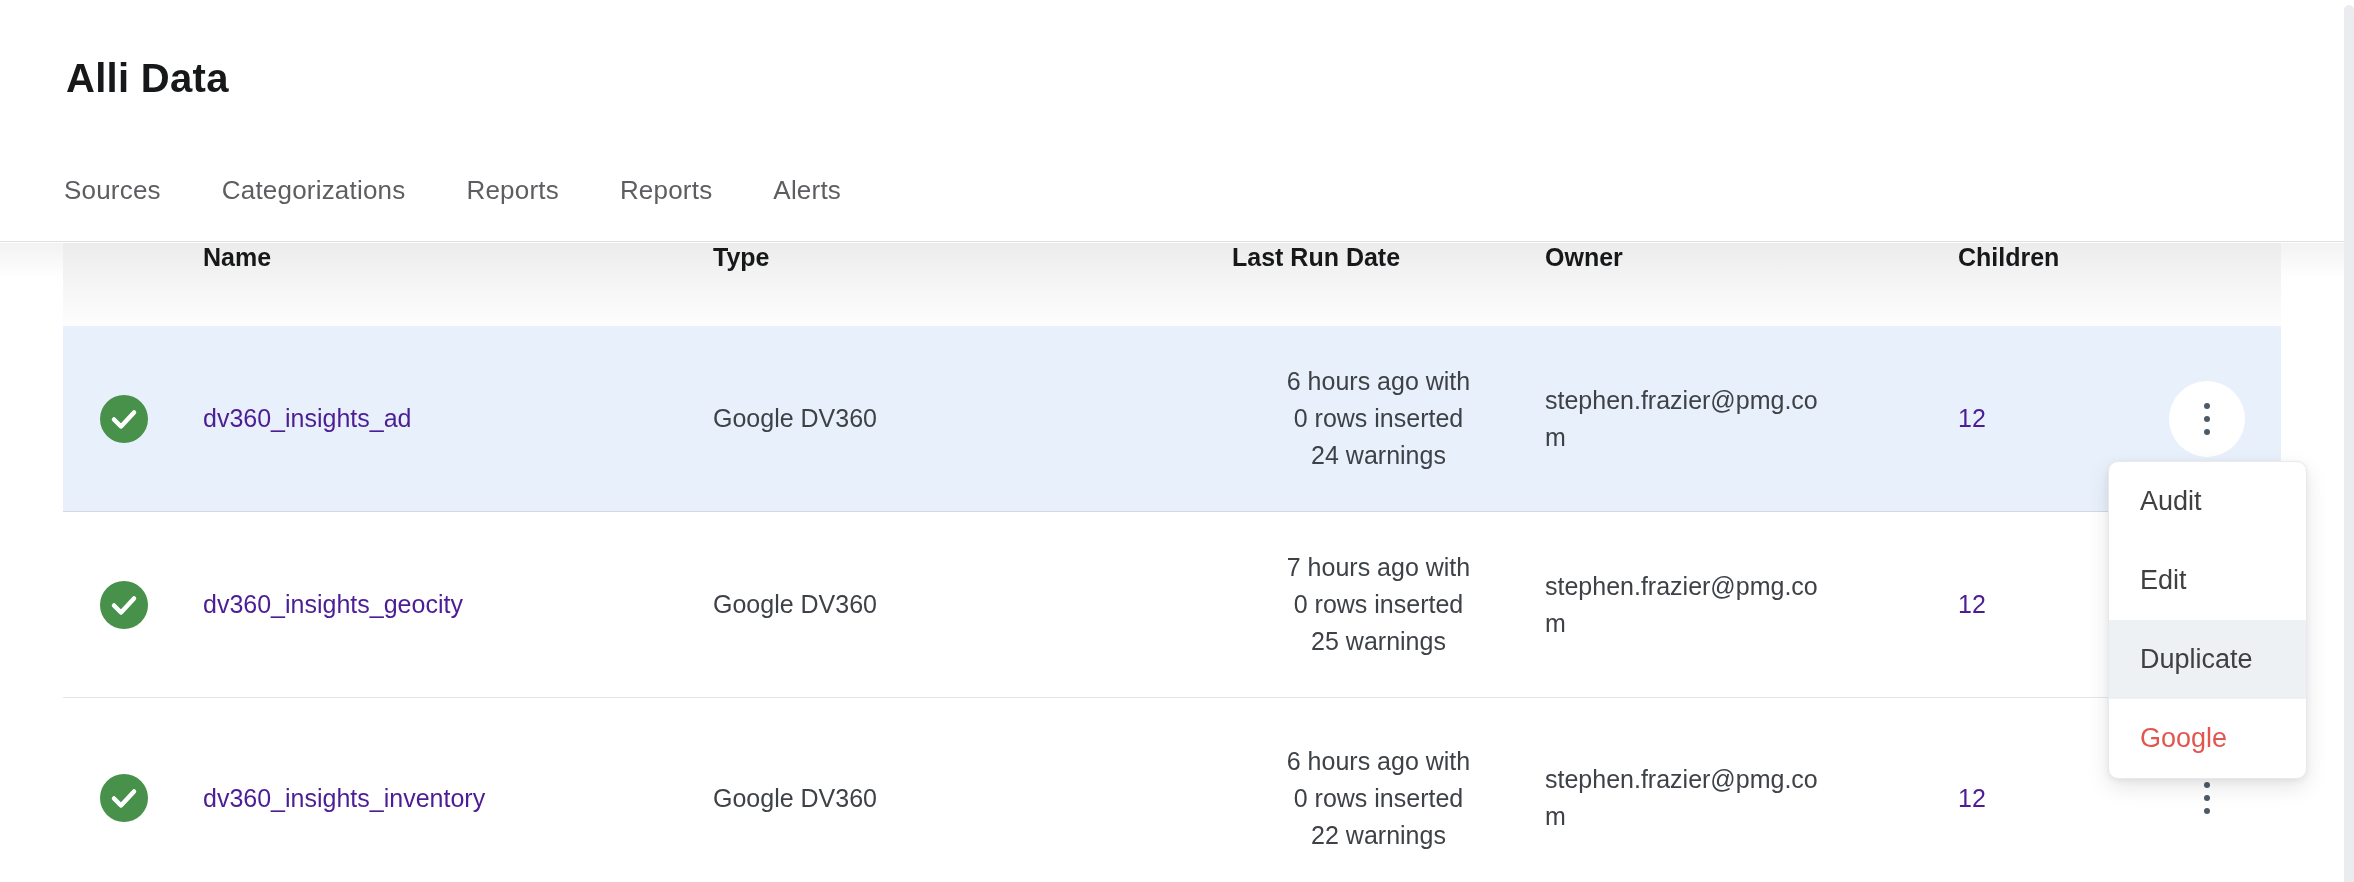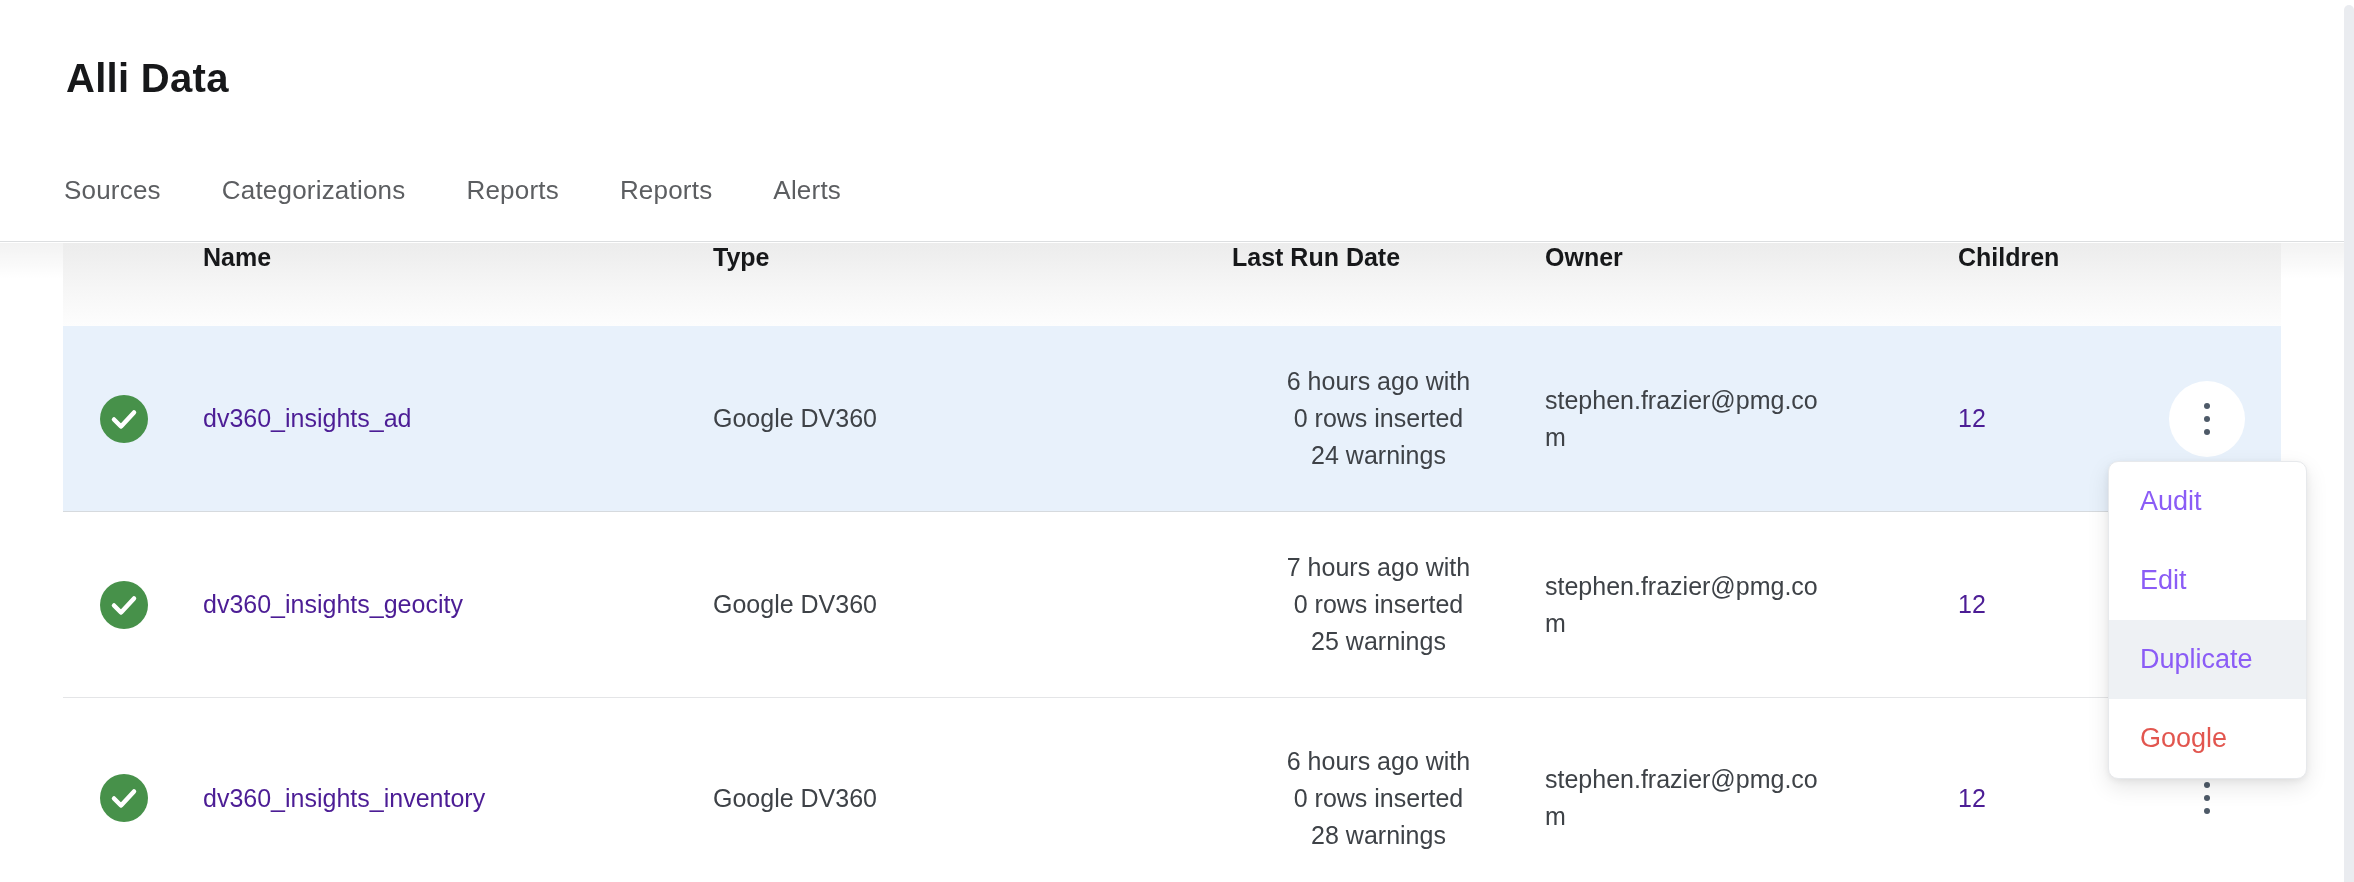--- a/index.html
+++ b/index.html
@@ -43,21 +43,21 @@
   .kebab-btn { width:76px; height:76px; margin-left:49px; border-radius:50%;
     display:flex; flex-direction:column; align-items:center; justify-content:center; gap:7px; cursor:pointer; }
   .row.selected .kebab-btn { background:#ffffff; }
   .kebab-btn i { width:6px; height:6px; border-radius:50%; background:#4e5a68; }
 
   
   .menu { position:absolute; left:2108px; top:461px; width:199px; background:#fff;
     border:1px solid #e7e9ec; border-radius:10px; overflow:hidden; z-index:5;
     box-shadow:0 2px 6px rgba(0,0,0,0.06), 0 8px 22px rgba(0,0,0,0.10); }
   .menu-item { height:79px; display:flex; align-items:center; padding-left:31px;
-    font-size:27px; color:#8b5cf6; cursor:pointer; }
+    font-size:27px; color:#404040; cursor:pointer; }
   .menu-item.highlighted { background:#eef1f4; }
   .menu-item.danger { color:#e2564f; }
 
   
   .scrollbar { position:absolute; right:0; top:5px; bottom:0; width:10px;
     background:#eaecf0; border-radius:6px 6px 0 0; z-index:9; }
 </style>
 </head>
 <body>
 
@@ -156,21 +156,21 @@
           <path d="M14 24.5 L21 31.5 L34 17.5" fill="none" stroke="#ffffff" stroke-width="4.5" stroke-linecap="round" stroke-linejoin="round"></path>
         </svg>
       </div>
       <div class="c c2">
         <a class="link">dv360_insights_inventory</a>
       </div>
       <div class="c c3">Google DV360</div>
       <div class="c c4 lastrun">
         <div>6 hours ago with</div>
         <div>0 rows inserted</div>
-        <div>28 warnings</div>
+        <div>22 warnings</div>
       </div>
       <div class="c c5">
         <span class="owner-text">stephen.frazier@pmg.com</span>
       </div>
       <div class="c c6">
         <a class="link">12</a>
       </div>
       <div class="c c7">
         <div class="kebab-btn">
             <i></i>

